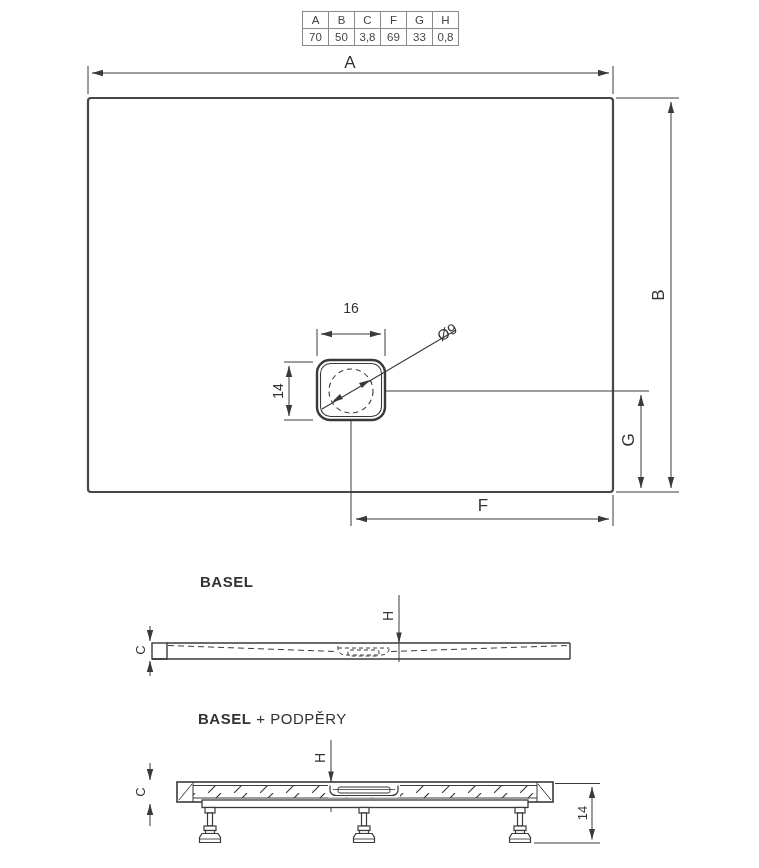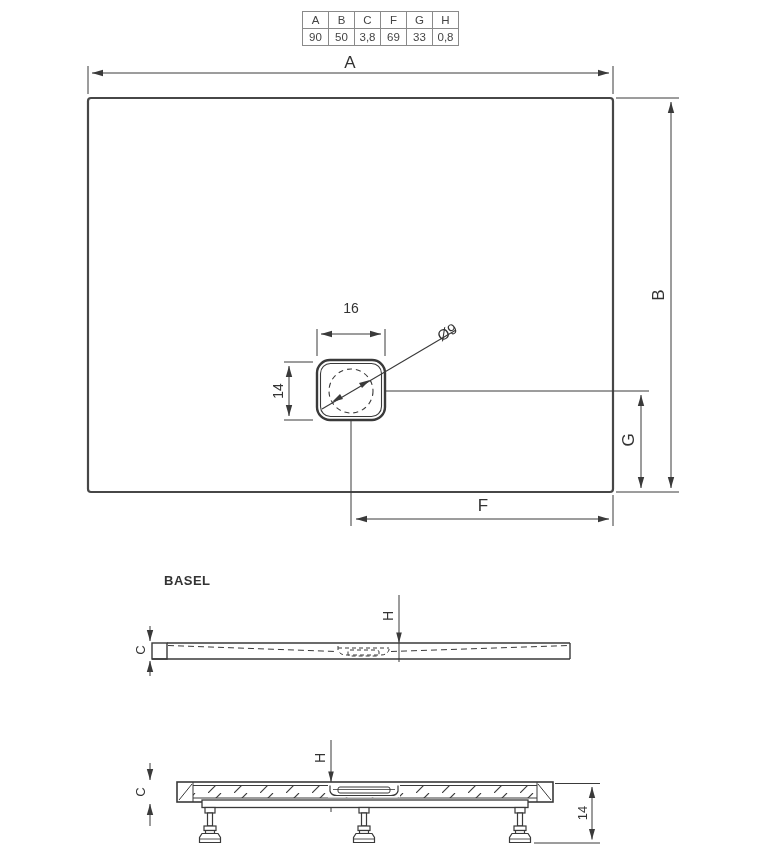--- a/index.html
+++ b/index.html
@@ -16,40 +16,40 @@
     padding:0;width:25px;height:16px;line-height:16px;
   }
   svg.draw{position:absolute;left:0;top:0;}
   .lbl{position:absolute;white-space:nowrap;color:#333;}
   .c{transform:translate(-50%,-50%);}
   .rot{transform:translate(-50%,-50%) rotate(-90deg);}
   .diag{transform:translate(-50%,-50%) rotate(-31deg);}
   .dimL{font-size:17px;}
   .dimM{font-size:14px;}
   .dimS{font-size:13px;}
-  .title{font-size:13px;font-weight:700;letter-spacing:0.5px;}
+  .title{font-size:15px;font-weight:700;letter-spacing:0.5px;margin-left:36px;}
   .title .suffix{font-weight:400;margin-left:5px;}
 </style>
 </head>
 <body>
 
 <div class="canvas">
 
   <table class="spec">
     <tbody>
         <tr>
       <th>A</th>
       <th>B</th>
       <th>C</th>
       <th>F</th>
       <th>G</th>
       <th>H</th>
     </tr>
     <tr>
-      <td>90</td>
+      <td>70</td>
       <td>50</td>
       <td>3,8</td>
       <td>69</td>
       <td>33</td>
       <td>0,8</td>
     </tr>
   </tbody>
     </table>
 
   <svg class="draw" width="759" height="868" viewBox="0 0 759 868">
@@ -214,17 +214,20 @@
   <div class="lbl dimL rot" style="left:629px;top:440px;">G</div>
   <div class="lbl dimL c" style="left:483px;top:506px;">F</div>
   <div class="lbl dimM c" style="left:351px;top:308px;">16</div>
   <div class="lbl dimM rot" style="left:278px;top:391px;">14</div>
   <div class="lbl dimM diag" style="left:447px;top:332px;font-size:15px;">Ø9</div>
 
   <div class="lbl title" style="left:164px;top:573px;">BASEL</div>
   <div class="lbl dimS rot" style="left:140px;top:650px;">C</div>
   <div class="lbl dimM rot" style="left:388px;top:616px;">H</div>
 
+  <div class="lbl title" style="left:162px;top:710px;">
+    <span>BASEL</span><span class="suffix">+ PODPĚRY</span>
+  </div>
   <div class="lbl dimM rot" style="left:320px;top:758px;">H</div>
   <div class="lbl dimS rot" style="left:140px;top:792px;">C</div>
   <div class="lbl dimS rot" style="left:582px;top:813px;">14</div>
 
 </div>
 
 </body></html>

